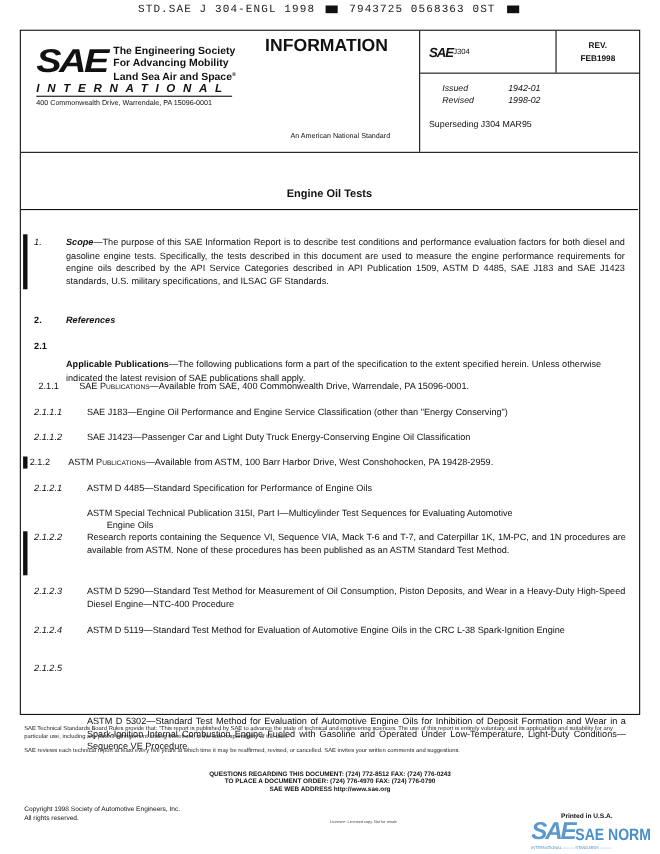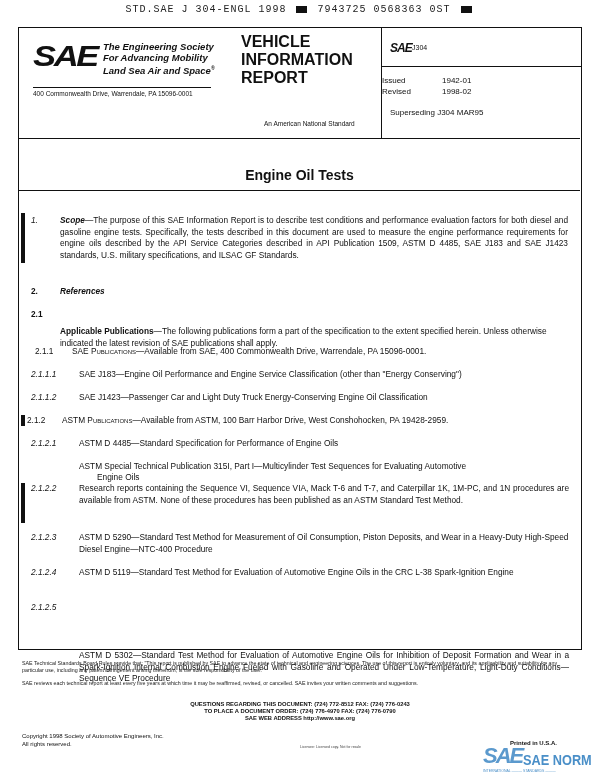--- a/index.html
+++ b/index.html
@@ -6,37 +6,37 @@
   body { width:600px; height:776px; position:relative; overflow:hidden; font-family:"Liberation Sans", sans-serif; color:#111; }
   .topline { position:absolute; left:0; top:4px; width:600px; text-align:center; font-family:"Liberation Mono", monospace; font-size:10px; letter-spacing:1px; color:#222; }
   .topline .blk { display:inline-block; width:11px; height:7px; background:#111; vertical-align:middle; margin:0 3px; }
 
   .frame { position:absolute; left:18px; top:27px; width:564px; height:623px; border:1.5px solid #111; box-sizing:border-box; }
 
   
   .hdr { position:absolute; left:0; top:0; width:561px; height:110px; border-bottom:1.5px solid #111; }
   .logo-box { position:absolute; left:0; top:0; width:220px; height:110px; }
   .sae-big { position:absolute; left:14px; top:13px; font-weight:bold; font-style:italic; font-size:30px; letter-spacing:-2px; line-height:30px; color:#111; font-family:"Liberation Sans", sans-serif; transform:scaleX(1.15); transform-origin:left; }
-  .society { position:absolute; left:84px; top:14px; font-size:9.5px; font-weight:bold; font-style:italic; line-height:10.5px; }
+  .society { position:absolute; left:84px; top:14px; font-size:9.5px; font-weight:bold; line-height:10.5px; }
   .intl { position:absolute; left:14px; top:47px; font-size:10.5px; font-style:italic; font-weight:bold; letter-spacing:7px; }
   .intl-line { position:absolute; left:14px; top:59px; width:178px; border-top:1px solid #111; }
   .addr { position:absolute; left:14px; top:62px; font-size:6.5px; }
   .svir { position:absolute; left:222px; top:5px; font-size:16px; font-weight:bold; line-height:18px; }
   .ans { position:absolute; left:245px; top:92px; font-size:6.5px; }
   .right-box { position:absolute; left:362px; top:0; width:199px; height:110px; border-left:1.5px solid #111; }
   .rb-top { position:absolute; left:0; top:0; width:199px; height:38px; border-bottom:1.5px solid #111; }
   .rb-sae { position:absolute; left:8px; top:13px; font-weight:bold; font-style:italic; font-size:12px; letter-spacing:-1px; }
   .rb-num { position:absolute; left:30px; top:16px; font-size:7px; }
   .rb-rev { position:absolute; left:123px; top:0; width:76px; height:38px; border-left:1.5px solid #111; text-align:center; font-size:7.5px; font-weight:bold; line-height:11px; padding-top:8px; box-sizing:border-box; }
-  .rb-issued { position:absolute; left:0; top:47px; font-size:8px; line-height:11px; }
+  .rb-issued { position:absolute; left:20px; top:47px; font-size:8px; line-height:11px;font-style:italic; }
   .rb-issued .lbl { display:inline-block; width:60px; }
   .rb-super { position:absolute; left:8px; top:80px; font-size:8px; }
 
   .title-row { position:absolute; left:0; top:110px; width:561px; height:52px; border-bottom:1.5px solid #111; text-align:center; }
-  .title-row span { position:relative; top:28px; font-size:14px; font-weight:bold; }
+  .title-row span { position:relative; top:28px; font-size:10px; font-weight:bold; }
 
   .body { position:absolute; left:0; top:163px; width:561px; font-size:8.3px; line-height:11.5px; }
   .p { position:absolute; }
   .num { position:absolute; font-style:italic; }
   .bar { position:absolute; width:3.5px; background:#111; }
   .bold { font-weight:bold; }
   .ital { font-style:italic; }
   .sc { font-variant:small-caps; }
 
   .fine { position:absolute; left:22px; font-size:5.3px; line-height:7px; color:#222; }
@@ -61,33 +61,36 @@
 
 <div class="frame">
   <div class="hdr">
     <div class="logo-box">
       <div class="sae-big">SAE</div>
       <div class="society">
         <div>The Engineering Society</div>
         <div>For Advancing Mobility</div>
         <div><span>Land Sea Air and Space</span><sup style="font-size:5px">®</sup></div>
       </div>
+      <div class="intl">INTERNATIONAL</div>
       <div class="intl-line"></div>
       <div class="addr">400 Commonwealth Drive, Warrendale, PA 15096-0001</div>
     </div>
     <div class="svir">
-      <div>VEHICLE</div>
       <div>INFORMATION</div>
-      <div>REPORT</div>
     </div>
     <div class="ans">An American National Standard</div>
     <div class="right-box">
       <div class="rb-top">
         <span class="rb-sae">SAE</span>
         <span class="rb-num">J304</span>
+        <div class="rb-rev">
+          <div>REV.</div>
+          <div>FEB1998</div>
+        </div>
       </div>
       <div class="rb-issued">
         <div><span class="lbl">Issued</span><span>1942-01</span></div>
         <div><span class="lbl">Revised</span><span>1998-02</span></div>
       </div>
       <div class="rb-super">Superseding J304 MAR95</div>
     </div>
   </div>
 
   <div class="title-row">

